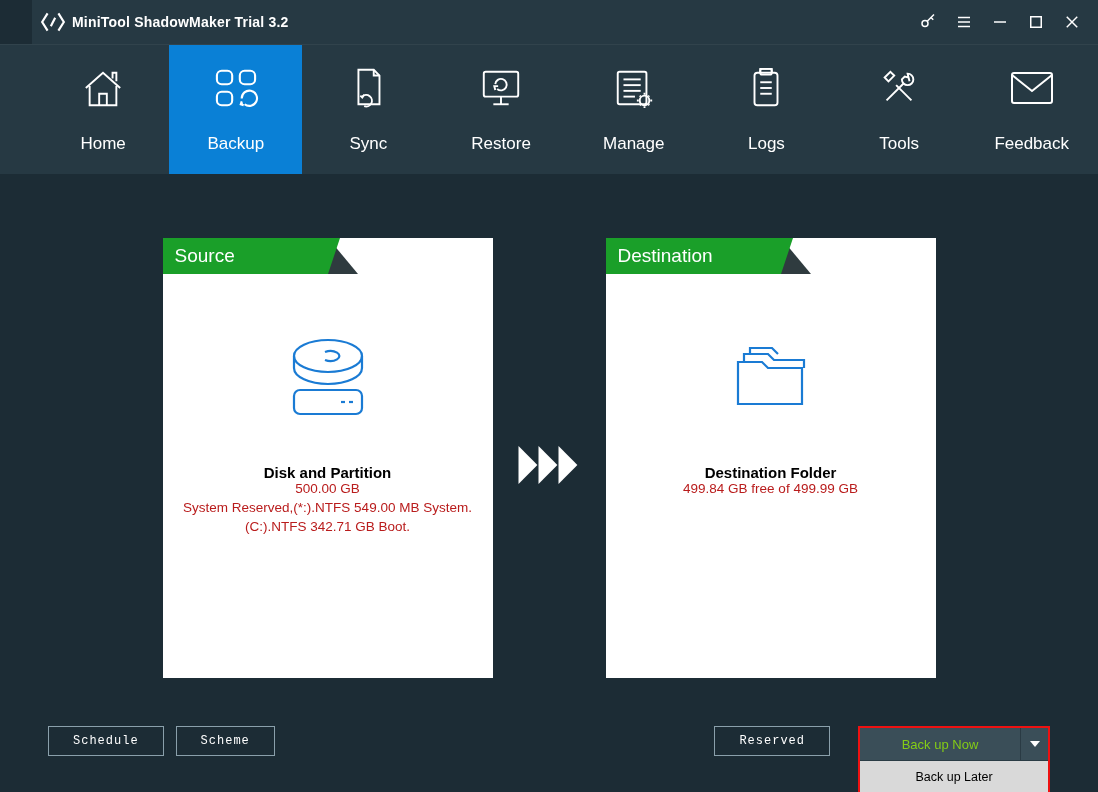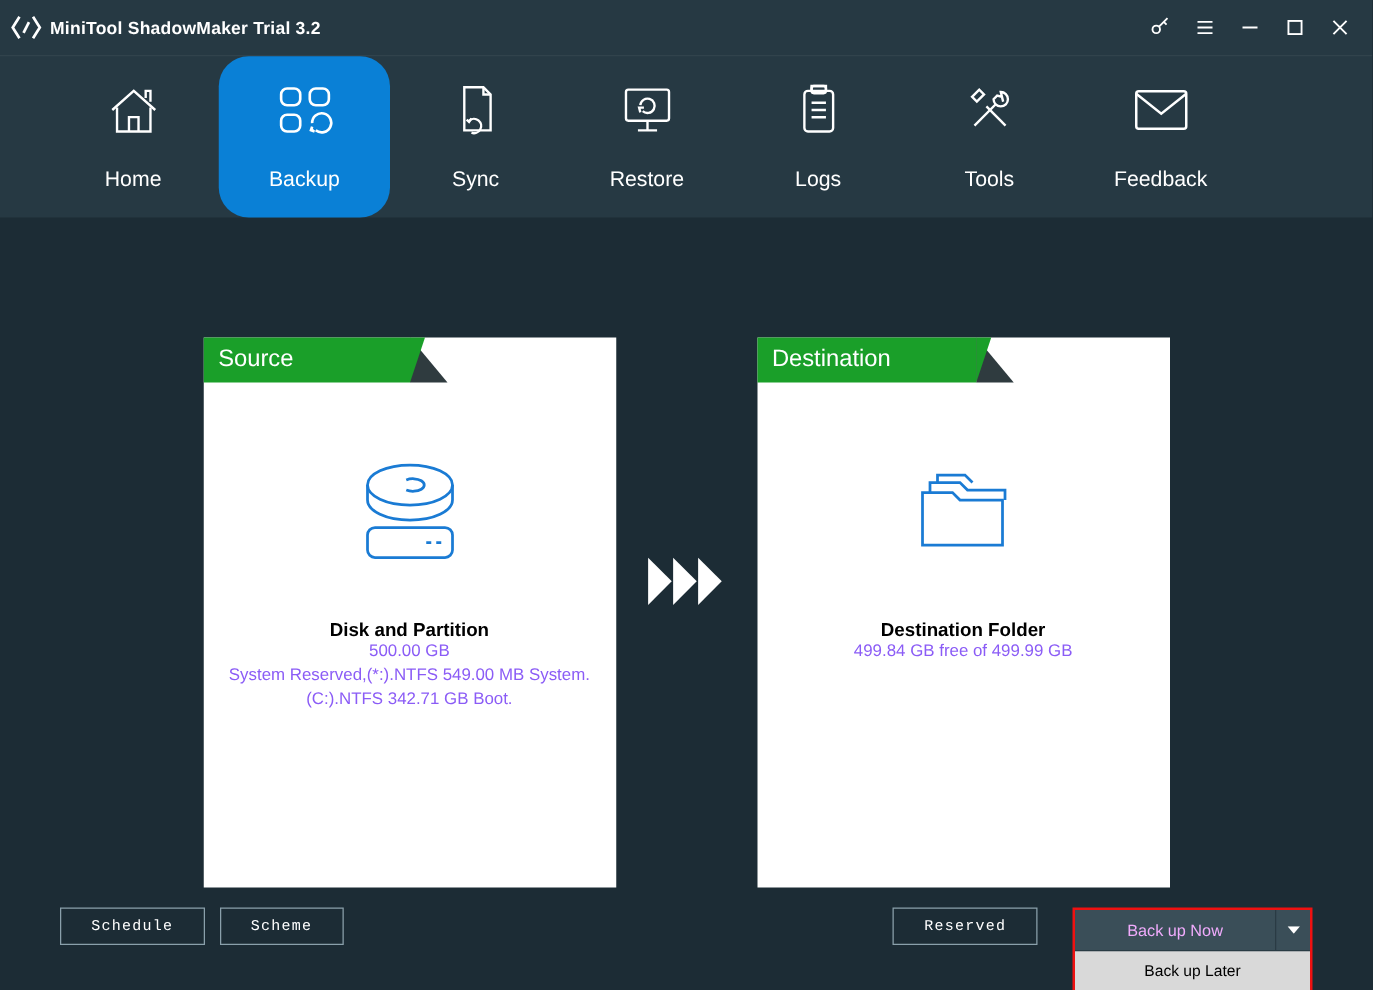--- a/index.html
+++ b/index.html
@@ -1,55 +1,55 @@
 <!DOCTYPE html>
 <html><head>
 <meta charset="utf-8">
 <style>
   * { box-sizing: border-box; margin: 0; padding: 0; font-family: "Segoe UI", Arial, sans-serif; }
   body { background:#1c2c35; width:1098px; height:792px; overflow:hidden; color:#fff; }
 
   
-  .titlebar { height:44px; background:#263943; display:flex; align-items:center; padding:0 8px; }
+  .titlebar { height:44px; background:#263943; display:flex; align-items:center; padding:0 8px;margin-left:32px; }
   .titlebar .app-logo { width:26px; height:26px; display:flex; align-items:center; justify-content:center; }
   .titlebar .app-title { font-size:14px; font-weight:bold; margin-left:6px; letter-spacing:.2px; }
   .titlebar .spacer { flex:1; }
   .titlebar .winbtn { width:36px; height:44px; display:flex; align-items:center; justify-content:center; cursor:pointer; }
   .titlebar .winbtn svg { width:18px; height:18px; }
 
   
   .nav { height:130px; background:#263943; display:flex; border-top:1px solid rgba(255,255,255,.05); }
   .nav .tab { width:137px; display:flex; flex-direction:column; align-items:center; justify-content:center; cursor:pointer; gap:24px; }
-  .nav .tab.active { background:#0a80d6;border-radius:24px; }
+  .nav .tab.active { background:#0a80d6; }
   .nav .tab .icon { height:44px; display:flex; align-items:center; justify-content:center; }
   .nav .tab .label { font-size:17px; }
 
   
-  .content { position:relative; height:calc(792px - 44px - 130px); padding:96px 0 0 0; display:flex; justify-content:center; gap:113px; }
+  .content { position:relative; height:calc(792px - 44px - 130px); padding:64px 0 0 0; display:flex; justify-content:center; gap:113px; }
   .card { width:330px; height:440px; background:#fff; color:#000; position:relative; }
   .card-header { position:relative; height:36px; }
   .card-header .band { position:absolute; left:0; top:0; height:36px; width:165px; background:#1a9f29; display:flex; align-items:center; padding-left:12px; font-size:19px; color:#fff; }
   .card-header .slash { position:absolute; left:165px; top:0; width:0; height:0; 
       border-bottom:36px solid #2f3b3f; border-right:30px solid transparent; }
   .card-header .slash2 { position:absolute; left:165px; top:0; width:0; height:0; 
       border-top:36px solid #1a9f29; border-right:12px solid transparent; z-index:2; }
   .card-body { padding-top:50px; text-align:center; }
   .card-body .big-icon { height:110px; display:flex; align-items:center; justify-content:center; margin-bottom:30px; }
   .card-body h3 { font-size:15px; font-weight:bold; }
-  .card-body .line { font-size:13.5px; margin-bottom:4px; color:#8b5cf6; }
+  .card-body .line { font-size:13.5px; margin-bottom:4px; color:#b91c1c; }
 
   .arrows { position:absolute; left:50%; top:270px; transform:translateX(-50%); display:flex; }
   .arrows svg { width:26px; height:42px; margin:0 -3px; }
 
   
   .footer { position:absolute; left:0; right:0; bottom:0; height:72px; display:flex; align-items:flex-start; padding:6px 48px 0 48px; }
   .btn { border:1px solid #8aa0ab; background:transparent; color:#fff; height:30px; padding:0 24px; font-size:12px; font-family:"Courier New",monospace; letter-spacing:1px; cursor:pointer; margin-right:12px; display:flex; align-items:center; }
   .footer .spacer { flex:1; }
   .backup-wrap { position:relative; border:2px solid #e11; }
-  .backup-btn { background:#3a4e58; height:32px; width:160px; border:none; color:#f0abfc; font-size:13px; cursor:pointer; display:flex; align-items:center; justify-content:center; }
+  .backup-btn { background:#3a4e58; height:32px; width:160px; border:none; color:#84cc16; font-size:13px; cursor:pointer; display:flex; align-items:center; justify-content:center; }
   .backup-row { display:flex; border-bottom:1px solid #2a3b44; }
   .backup-dd { width:28px; height:32px; background:#3a4e58; border:none; border-left:1px solid #2a3b44; display:flex; align-items:center; justify-content:center; cursor:pointer; }
   .backup-menu { background:#d9d9d9; color:#000; height:32px; display:flex; align-items:center; justify-content:center; font-size:12.5px; cursor:pointer; }
 
   svg { display:block; }
 </style>
 </head>
 <body>
 
 <div class="titlebar">
@@ -133,20 +133,34 @@
     <div class="icon">
       <svg width="48" height="44" viewBox="0 0 48 46" fill="none" stroke="#fff" stroke-width="2">
         <rect x="6" y="6" width="36" height="26" rx="2"></rect>
           <line x1="16" y1="40" x2="32" y2="40"></line>
           <line x1="24" y1="32" x2="24" y2="40"></line>
         <path d="M18 19 a6 6 0 1 1 2 5"></path>
           <path d="M18 25 l-1 -4 l4 0"></path>
       </svg>
     </div>
     <div class="label">Restore</div>
+  </div>
+  <div class="tab">
+    <div class="icon">
+      <svg width="46" height="44" viewBox="0 0 46 46" fill="none" stroke="#fff" stroke-width="2">
+        <rect x="6" y="6" width="30" height="34" rx="2"></rect>
+        <line x1="12" y1="14" x2="30" y2="14"></line>
+          <line x1="12" y1="20" x2="30" y2="20"></line>
+          <line x1="12" y1="26" x2="30" y2="26"></line>
+          <line x1="12" y1="32" x2="24" y2="32"></line>
+        <circle cx="34" cy="36" r="5"></circle>
+          <path d="M34 30 v-2 M34 44 v-2 M28 36 h-2 M42 36 h-2 M30 32 l-1 -1 M38 40 l1 1 M30 40 l-1 1 M38 32 l1 -1"></path>
+      </svg>
+    </div>
+    <div class="label">Manage</div>
   </div>
   <div class="tab">
     <div class="icon">
       <svg width="40" height="46" viewBox="0 0 40 48" fill="none" stroke="#fff" stroke-width="2">
         <rect x="8" y="8" width="24" height="34" rx="3"></rect>
         <path d="M14 8 V4 H26 V8"></path>
           <rect x="14" y="4" width="12" height="6" rx="2"></rect>
         <line x1="14" y1="18" x2="26" y2="18"></line>
           <line x1="14" y1="24" x2="26" y2="24"></line>
           <line x1="14" y1="30" x2="26" y2="30"></line>

